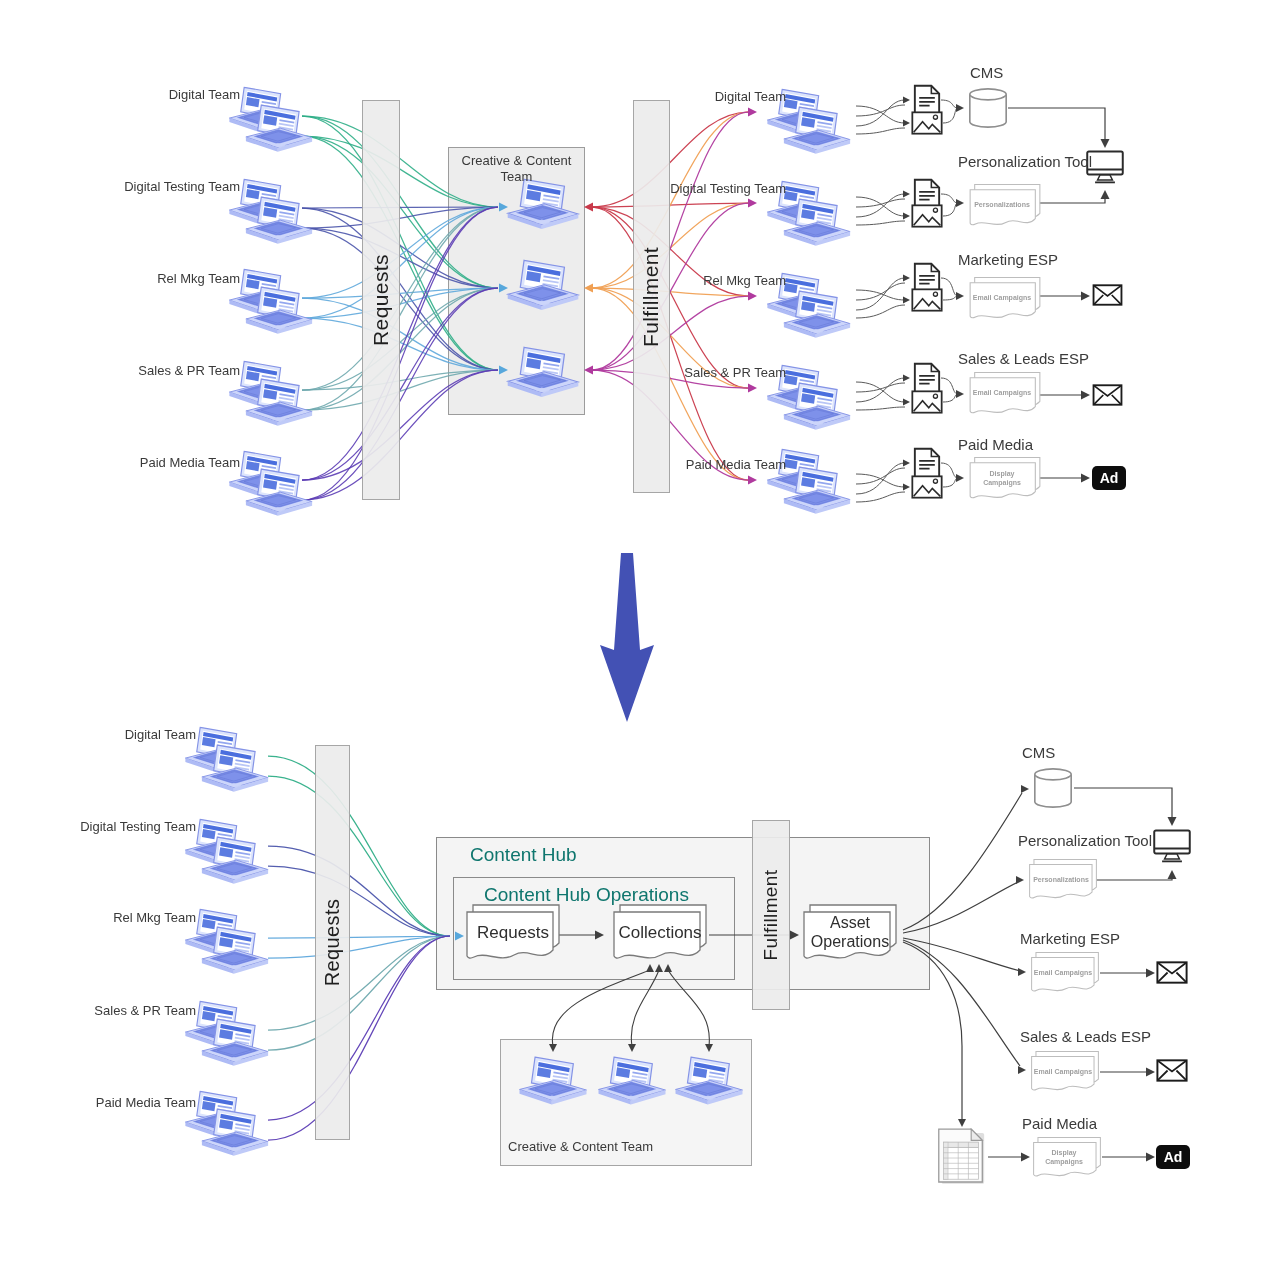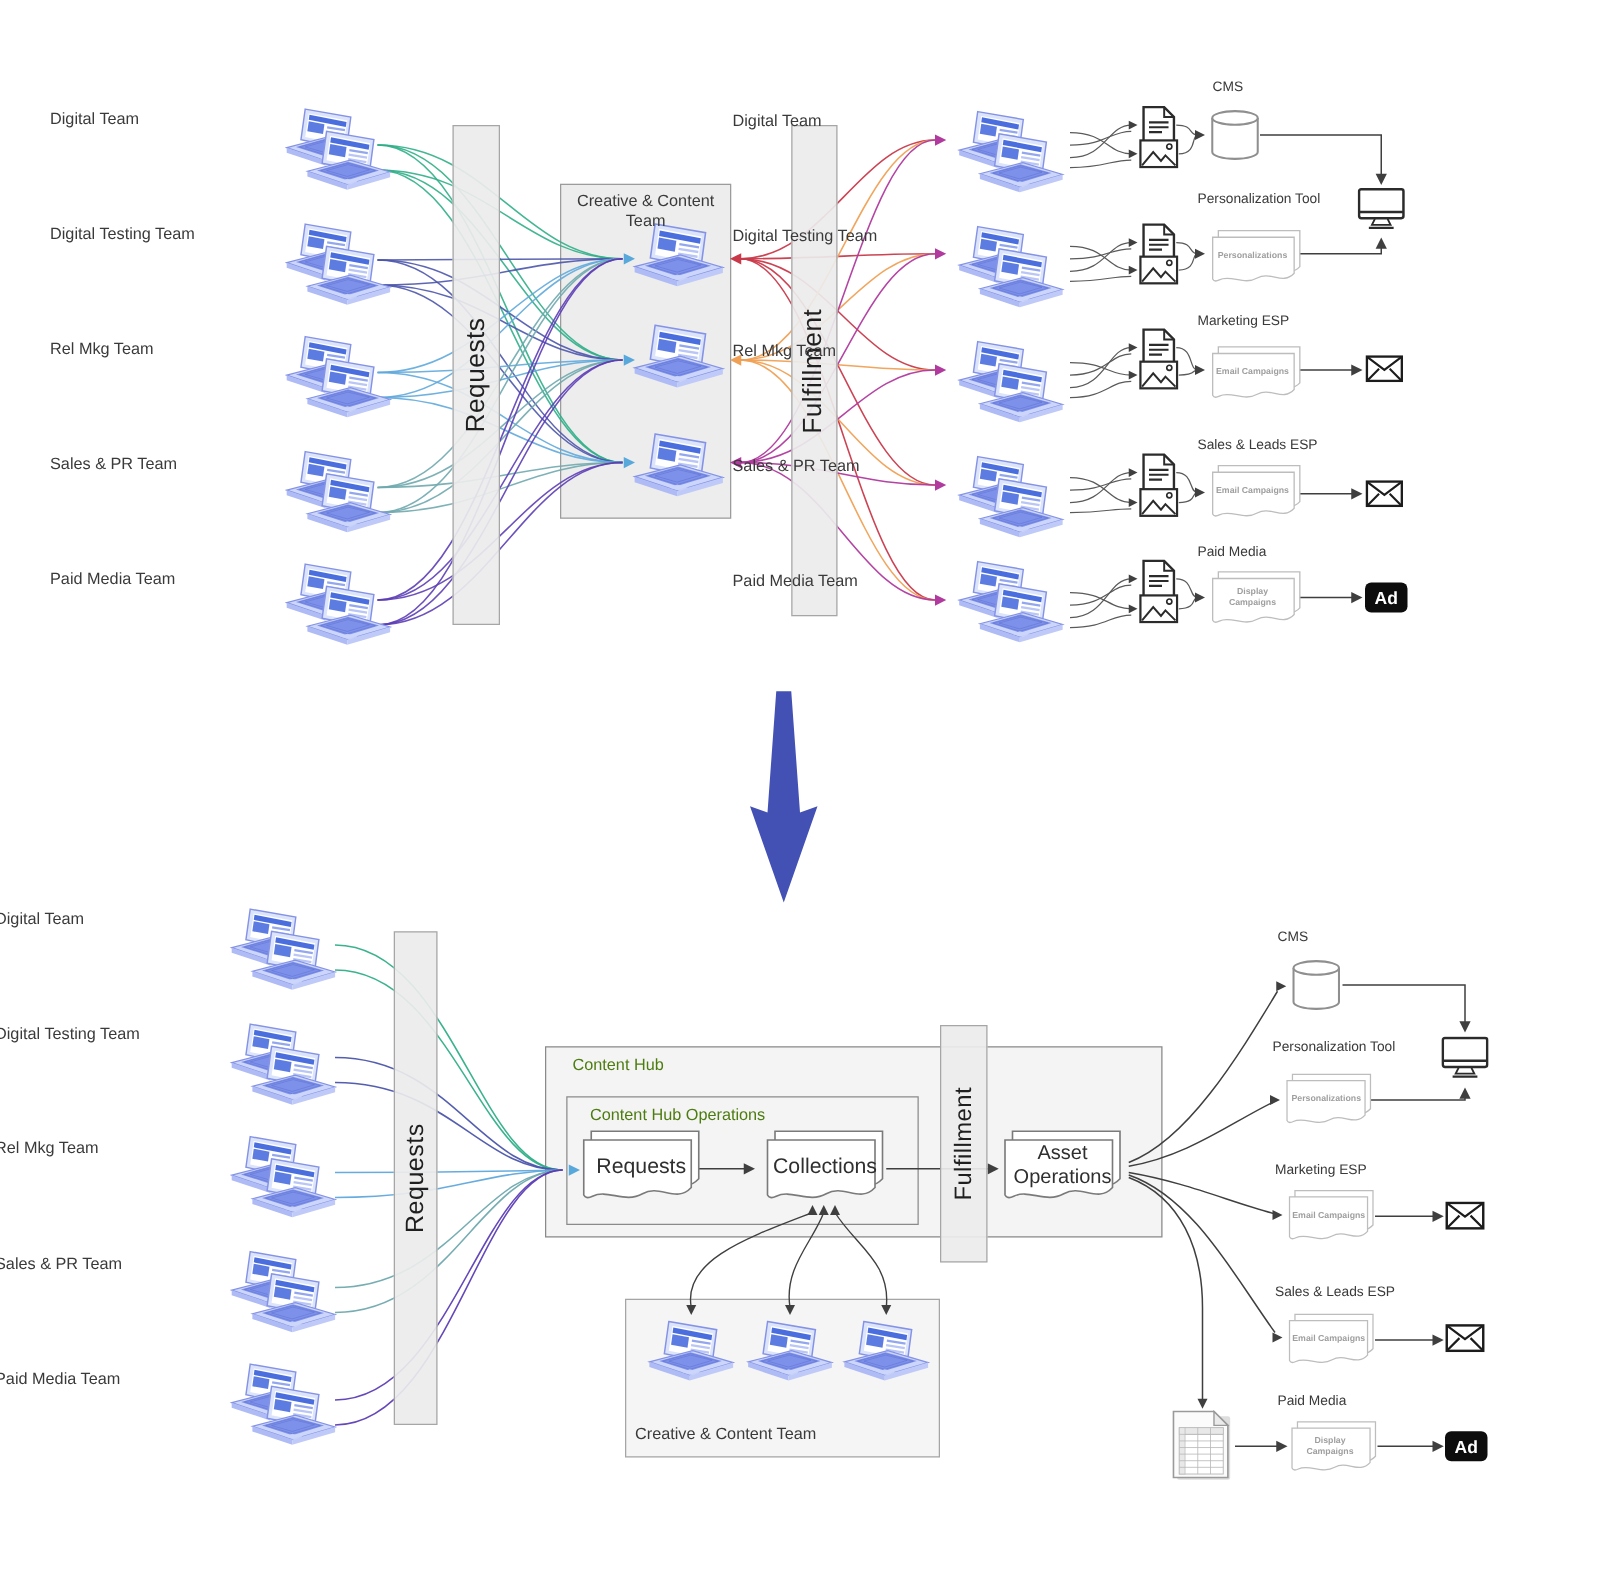--- a/index.html
+++ b/index.html
@@ -3,26 +3,26 @@
 <meta charset="utf-8">
 <style>
   html,body{margin:0;padding:0;background:#ffffff;}
   .canvas{position:relative;width:1280px;height:1267px;background:#ffffff;overflow:hidden;
           font-family:"Liberation Sans",sans-serif;color:#3a3a3a;}
   .svglayer{position:absolute;left:0;top:0;z-index:2;}
   .vbar{position:absolute;z-index:3;background:rgba(235,235,235,0.92);border:1.5px solid #a6a6a6;
         display:flex;align-items:center;justify-content:center;box-sizing:border-box;}
   .vbar span{transform:rotate(-90deg);white-space:nowrap;font-size:21px;color:#1f1f1f;letter-spacing:.4px;}
   .lbl{position:absolute;z-index:4;font-size:13px;line-height:1.25;}
-  .lbl.r{}
+  .lbl.r{text-align:right;}
   .lbl.c{text-align:center;}
-  .syslbl{position:absolute;z-index:4;font-size:11px;color:#3a3a3a;}
+  .syslbl{position:absolute;z-index:4;font-size:15px;color:#3a3a3a;}
   .doclbl{position:absolute;z-index:4;font-size:7px;font-weight:600;color:#9f9f9f;text-align:center;line-height:1.3;}
   .bigdoclbl{position:absolute;z-index:4;font-size:17px;color:#2f2f2f;text-align:center;line-height:1.2;}
-  .hublbl{position:absolute;z-index:4;font-size:13px;color:#4d7c0f;}
+  .hublbl{position:absolute;z-index:4;font-size:19px;color:#0f766e;margin-left:12px;}
   .adbadge{position:absolute;z-index:4;width:34px;height:24px;background:#0d0d0d;color:#fff;
            border-radius:5px;font-size:14px;font-weight:bold;display:flex;align-items:center;justify-content:center;}
   .bigbox{position:absolute;z-index:1;box-sizing:border-box;}
   .creative-top{background:#ededed;border:1.5px solid #9c9c9c;}
   .hub{background:#f4f4f4;border:1.3px solid #8a8a8a;}
   .ops{background:#f4f4f4;border:1.3px solid #8a8a8a;}
   .creative-bot{background:#f5f5f5;border:1.3px solid #a5a5a5;}
 </style>
 </head>
 <body>

